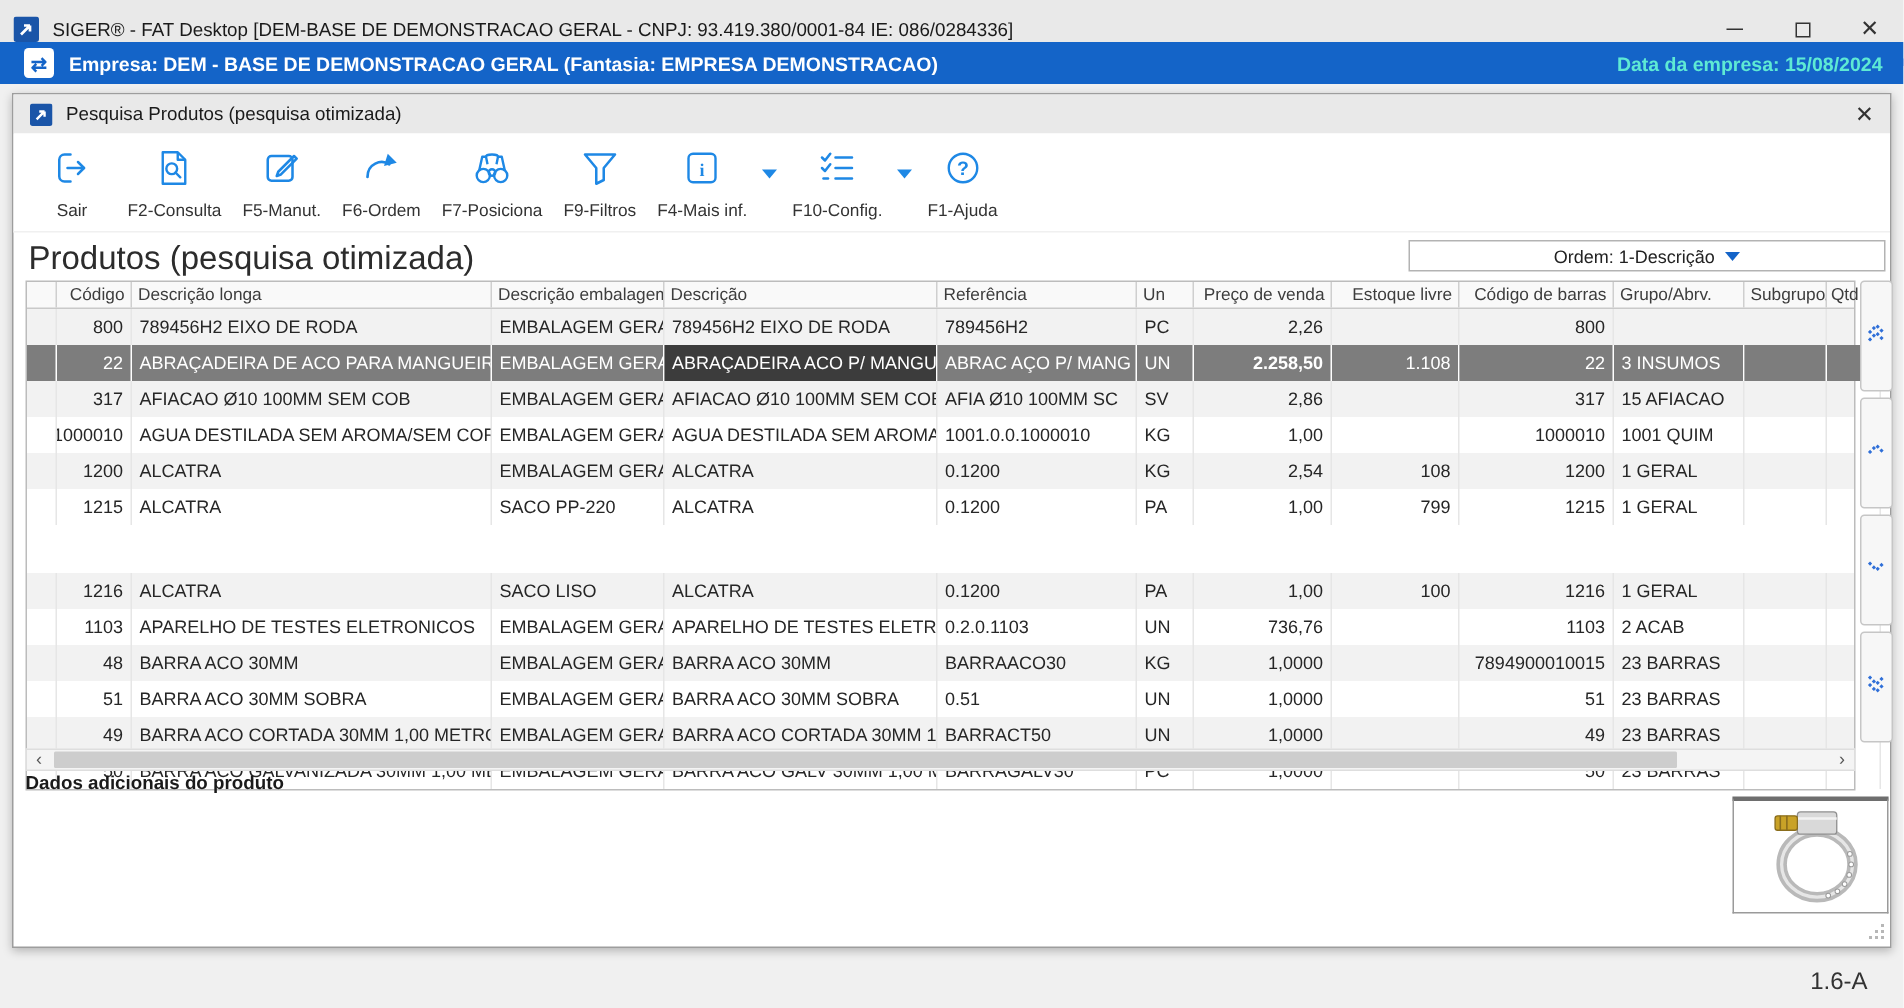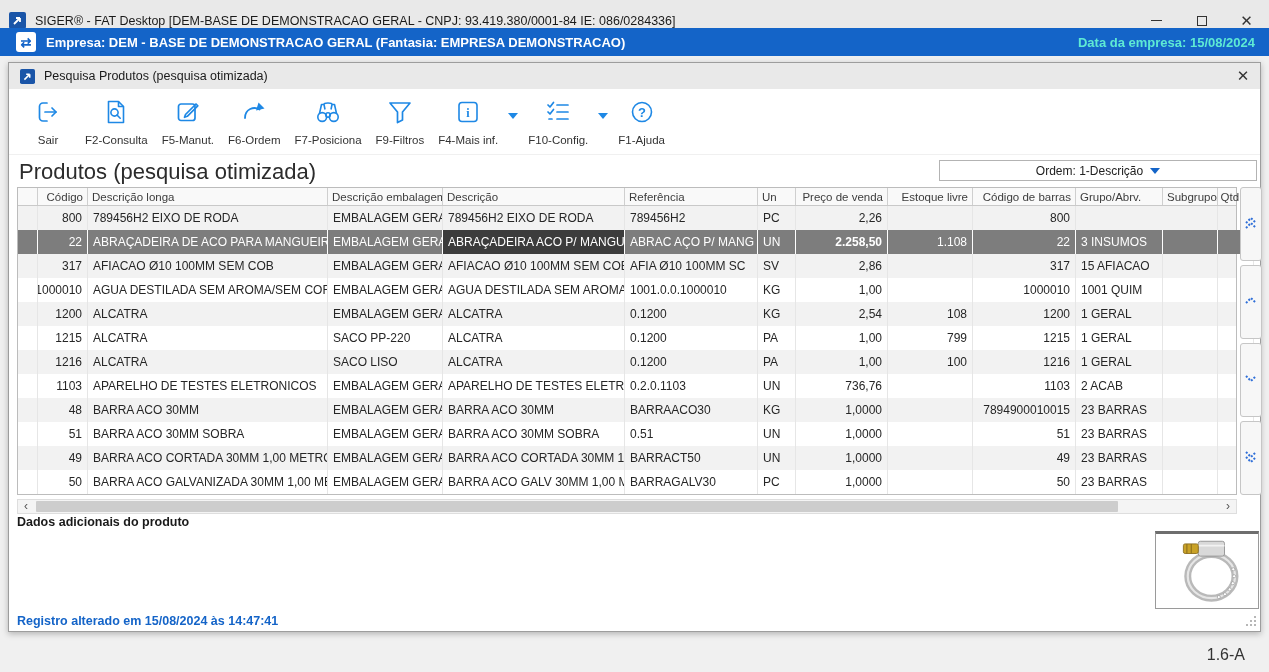--- a/index.html
+++ b/index.html
@@ -1,20 +1,20 @@
 <!DOCTYPE html>
 <html><head>
 <meta charset="utf-8">
 <style>
   * { margin:0; padding:0; box-sizing:border-box; }
   html,body { width:1269px; height:672px; overflow:hidden; }
   body { font-family:"Liberation Sans", sans-serif; background:#f0f0f0; position:relative; color:#222; }
 
   
-  .titlebar { position:absolute; left:0; top:0; width:1269px; height:44px; background:#e9e9e9; display:flex; align-items:center; border-bottom:3px solid #1d4ed8; }
+  .titlebar { position:absolute; left:0; top:0; width:1269px; height:44px; background:#e9e9e9; display:flex; align-items:center; border-bottom:5px solid #1d4ed8; }
   .app-icon { width:17px; height:17px; margin-left:9px; flex:0 0 auto; }
   .titlebar-text { margin-left:9px; font-size:12.5px; color:#1a1a1a; white-space:nowrap; }
   .win-controls { margin-left:auto; display:flex; height:100%; }
   .win-btn { width:45px; height:100%; display:flex; align-items:center; justify-content:center; cursor:default; }
   .glyph-min { width:11px; height:1px; background:#333; }
   .glyph-max { width:10px; height:10px; border:1px solid #333; }
   .glyph-close { font-size:15px; color:#333; line-height:1; }
 
   
   .companybar { position:absolute; left:0; top:28px; width:1269px; height:28px; background:#1464c8; display:flex; align-items:center; }
@@ -299,21 +299,21 @@
         <div class="g-c" style="width: 182px;">ALCATRA</div>
         <div class="g-c" style="width: 133px;">0.1200</div>
         <div class="g-c" style="width: 38px;">PA</div>
         <div class="g-c al-r" style="width: 92px;">1,00</div>
         <div class="g-c al-r" style="width: 85px;">799</div>
         <div class="g-c al-r" style="width: 103px;">1215</div>
         <div class="g-c" style="width: 87px;">1 GERAL</div>
         <div class="g-c" style="width: 55px;"></div>
         <div class="g-c al-r" style="width: 36px;"></div>
       </div>
-      <div class="g-row" style="background: rgb(242, 242, 242);">
+      <div class="g-row" style="background: rgb(242, 242, 242); margin-top: 32px;">
         <div class="g-c" style="width: 20px;"></div>
         <div class="g-c al-r" style="width: 50px;">1216</div>
         <div class="g-c" style="width: 240px;">ALCATRA</div>
         <div class="g-c" style="width: 115px;">SACO LISO</div>
         <div class="g-c" style="width: 182px;">ALCATRA</div>
         <div class="g-c" style="width: 133px;">0.1200</div>
         <div class="g-c" style="width: 38px;">PA</div>
         <div class="g-c al-r" style="width: 92px;">1,00</div>
         <div class="g-c al-r" style="width: 85px;">100</div>
         <div class="g-c al-r" style="width: 103px;">1216</div>
@@ -447,21 +447,20 @@
           <circle cx="63.5" cy="69.8" r="1.8"></circle>
       </g>
       <rect x="40" y="6" width="30" height="17" rx="2.5" fill="#d9d9d9" stroke="#8e8e8e"></rect>
       <line x1="40" y1="11" x2="70" y2="11" stroke="#f2f2f2" stroke-width="2"></line>
       <rect x="23" y="9" width="17" height="11" rx="2" fill="#c9a227" stroke="#8a6d1d"></rect>
       <line x1="27" y1="9" x2="27" y2="20" stroke="#8a6d1d" stroke-width="1.2"></line>
       <line x1="32" y1="9" x2="32" y2="20" stroke="#8a6d1d" stroke-width="1.2"></line>
     </svg>
   </div>
 
-  <div class="dlg-status">Registro alterado em 15/08/2024 às 14:47:41</div>
 
   <svg class="grip" viewBox="0 0 12 12">
     <g fill="#9a9a9a">
         <rect x="9" y="9" width="2" height="2"></rect>
         <rect x="9" y="5" width="2" height="2"></rect>
         <rect x="9" y="1" width="2" height="2"></rect>
         <rect x="5" y="9" width="2" height="2"></rect>
         <rect x="5" y="5" width="2" height="2"></rect>
         <rect x="1" y="9" width="2" height="2"></rect>
       </g>

